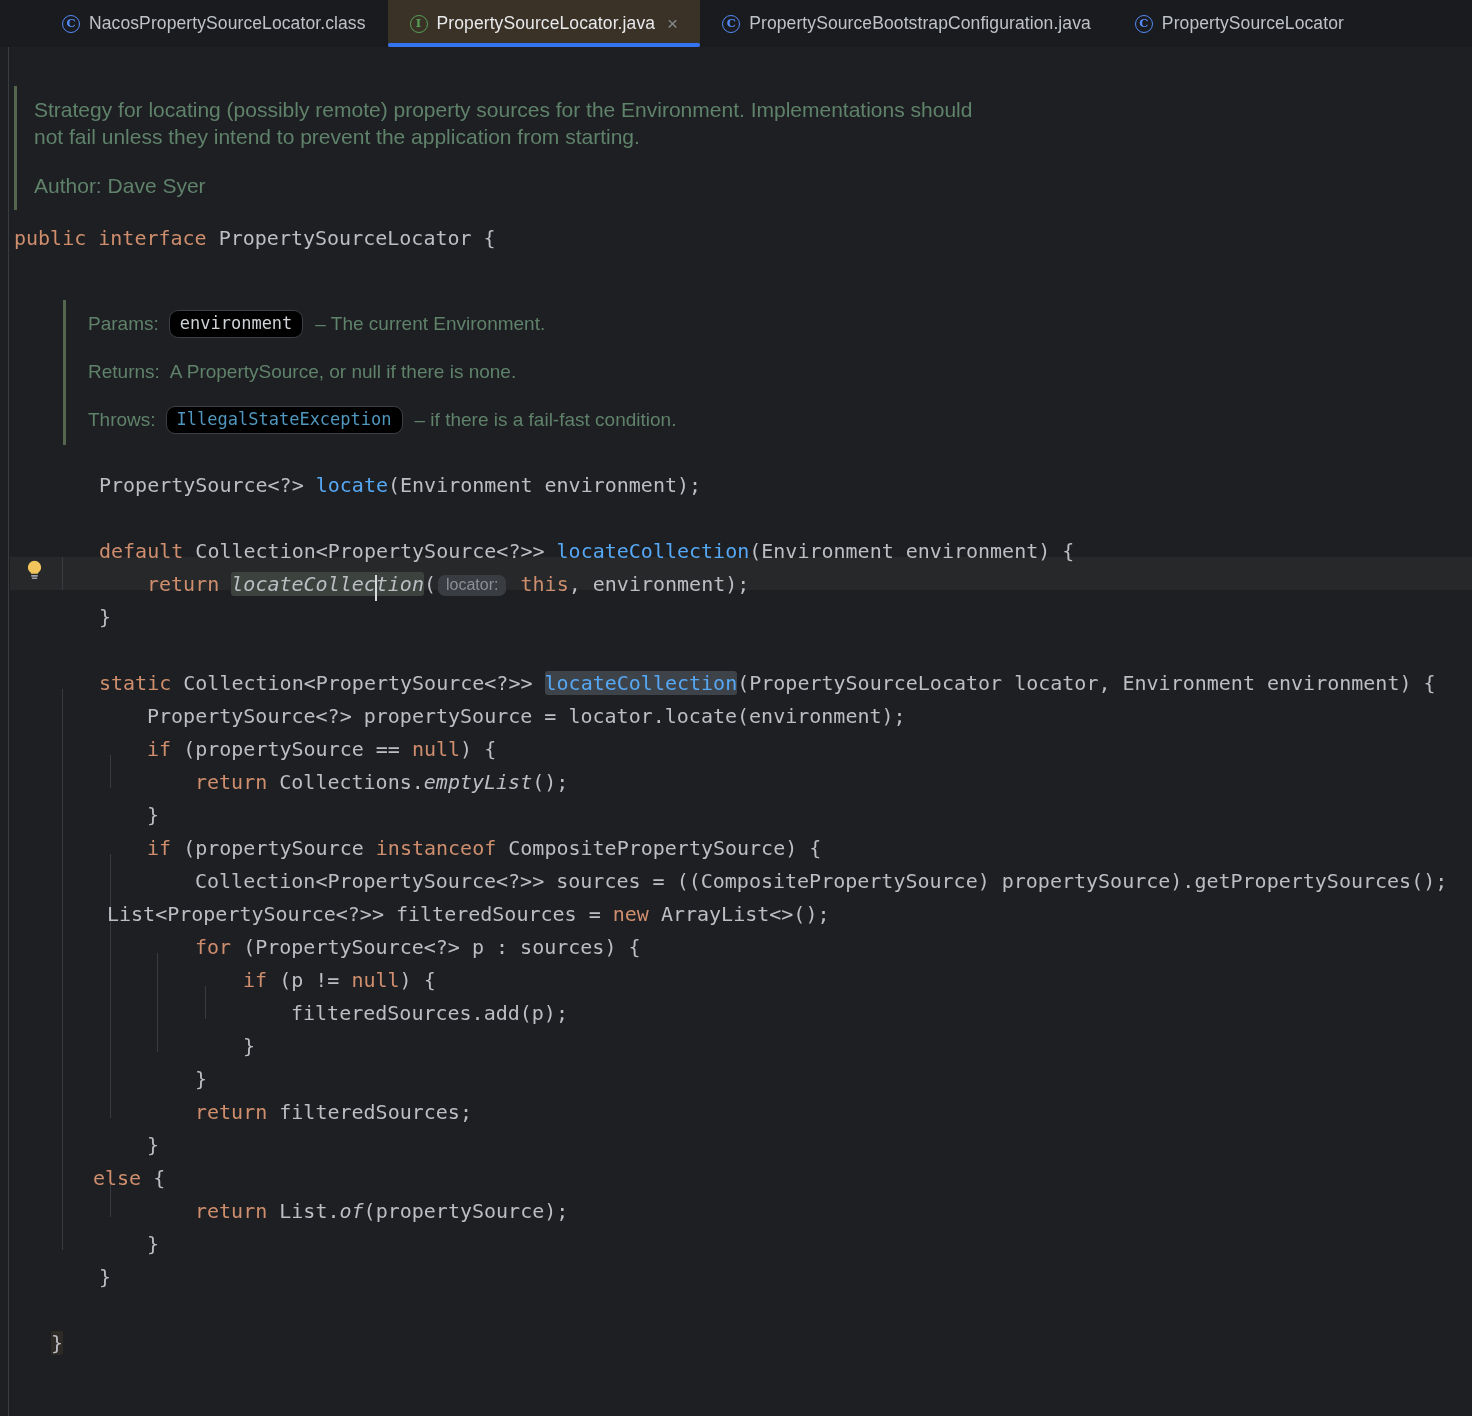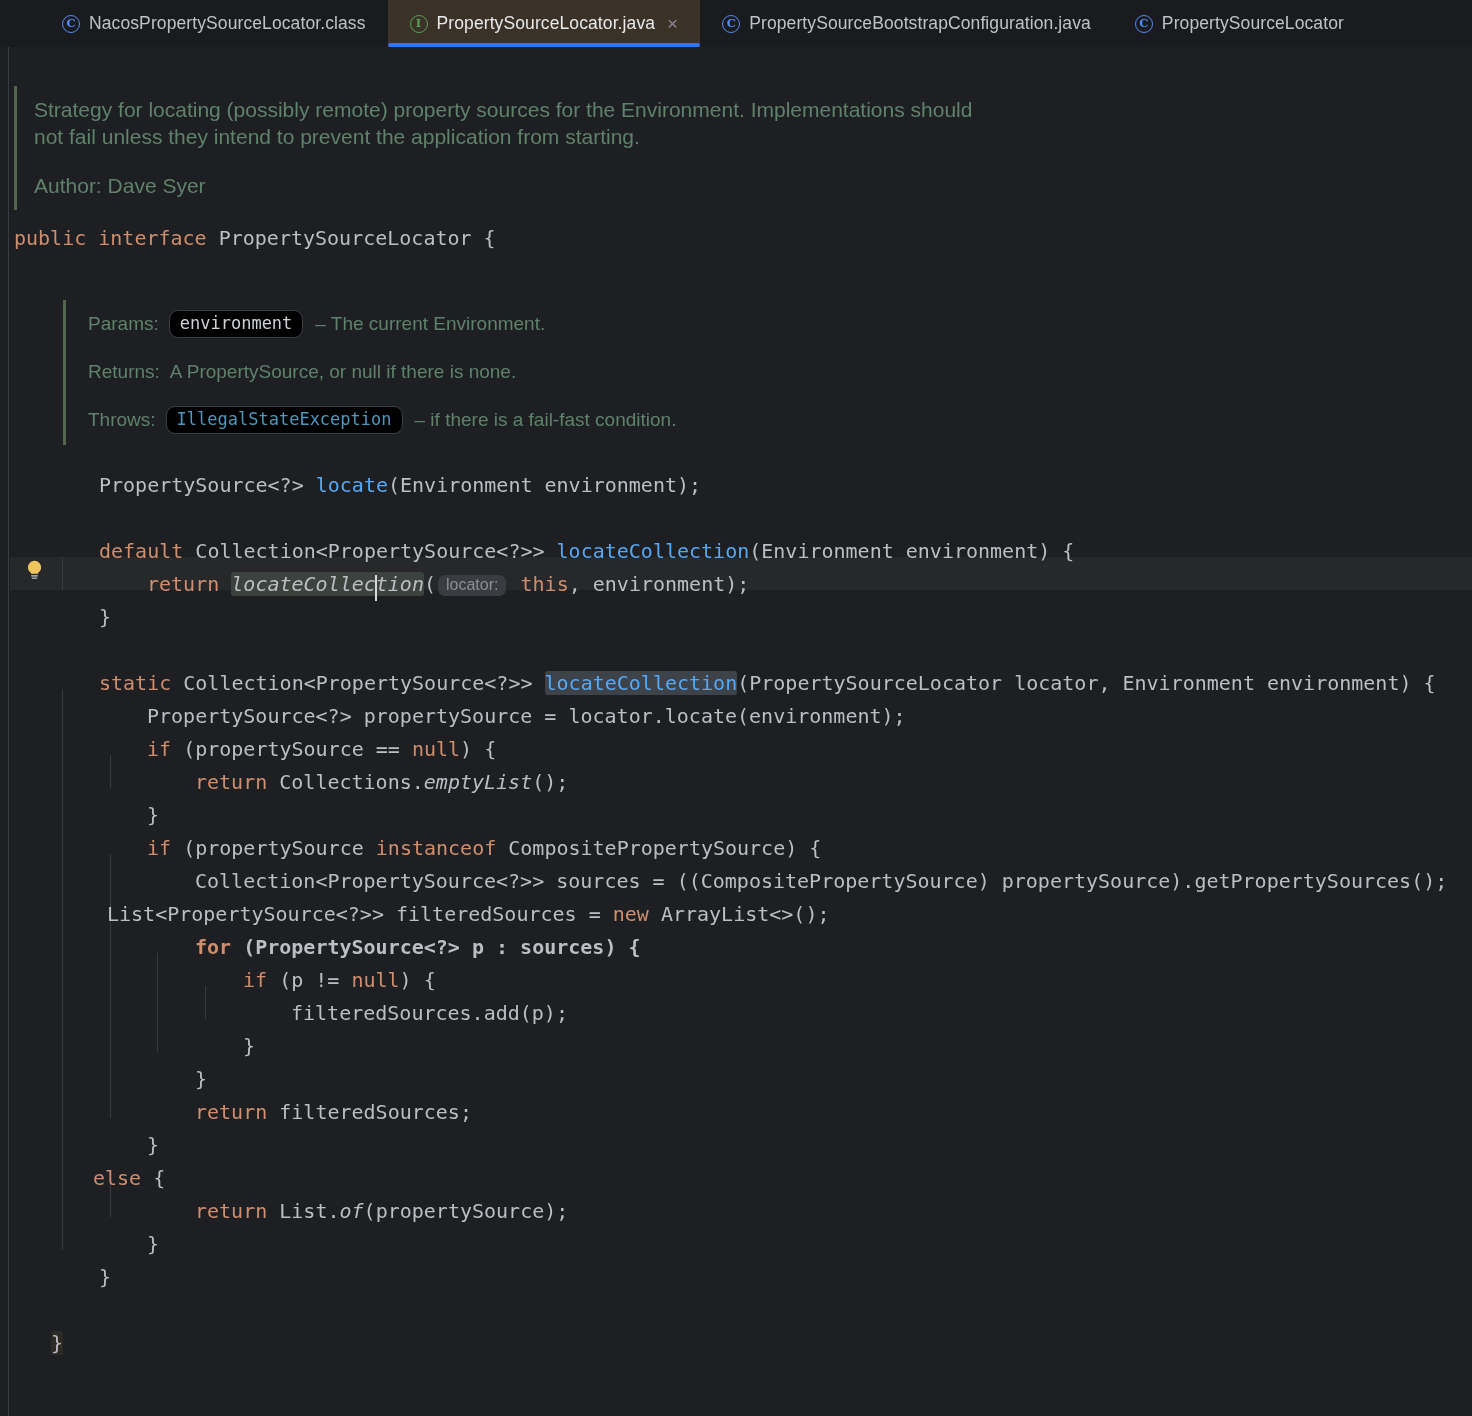--- a/index.html
+++ b/index.html
@@ -146,21 +146,21 @@
       <div class="codeline" style="padding-left: 62px;"><span class="tx">}</span></div>
       <div class="codeline"></div>
       <div class="codeline" style="padding-left: 62px;"><span class="kw">static</span><span class="tx"> Collection&lt;PropertySource&lt;?&gt;&gt; </span><span class="decl box-decl">locateCollection</span><span class="tx">(PropertySourceLocator locator, Environment environment) {</span></div>
       <div class="codeline" style="padding-left: 110px;"><span class="tx">PropertySource&lt;?&gt; propertySource = locator.locate(environment);</span></div>
       <div class="codeline" style="padding-left: 110px;"><span class="kw">if</span><span class="tx"> (propertySource == </span><span class="kw">null</span><span class="tx">) {</span></div>
       <div class="codeline" style="padding-left: 158px;"><span class="kw">return</span><span class="tx"> Collections.</span><span class="tx ital">emptyList</span><span class="tx">();</span></div>
       <div class="codeline" style="padding-left: 110px;"><span class="tx">}</span></div>
       <div class="codeline" style="padding-left: 110px;"><span class="kw">if</span><span class="tx"> (propertySource </span><span class="kw">instanceof</span><span class="tx"> CompositePropertySource) {</span></div>
       <div class="codeline" style="padding-left: 158px;"><span class="tx">Collection&lt;PropertySource&lt;?&gt;&gt; sources = ((CompositePropertySource) propertySource).getPropertySources();</span></div>
       <div class="codeline" style="padding-left: 70px;"><span class="tx">List&lt;PropertySource&lt;?&gt;&gt; filteredSources = </span><span class="kw">new</span><span class="tx"> ArrayList&lt;&gt;();</span></div>
-      <div class="codeline" style="padding-left: 158px; font-weight: bold;"><span class="kw">for</span><span class="tx"> (PropertySource&lt;?&gt; p : sources) {</span></div>
+      <div class="codeline" style="padding-left: 158px;"><span class="kw">for</span><span class="tx"> (PropertySource&lt;?&gt; p : sources) {</span></div>
       <div class="codeline" style="padding-left: 206px;"><span class="kw">if</span><span class="tx"> (p != </span><span class="kw">null</span><span class="tx">) {</span></div>
       <div class="codeline" style="padding-left: 254px;"><span class="tx">filteredSources.add(p);</span></div>
       <div class="codeline" style="padding-left: 206px;"><span class="tx">}</span></div>
       <div class="codeline" style="padding-left: 158px;"><span class="tx">}</span></div>
       <div class="codeline" style="padding-left: 158px;"><span class="kw">return</span><span class="tx"> filteredSources;</span></div>
       <div class="codeline" style="padding-left: 110px;"><span class="tx">}</span></div>
       <div class="codeline" style="padding-left: 56px;"><span class="kw">else</span><span class="tx"> {</span></div>
       <div class="codeline" style="padding-left: 158px;"><span class="kw">return</span><span class="tx"> List.</span><span class="tx ital">of</span><span class="tx">(propertySource);</span></div>
       <div class="codeline" style="padding-left: 110px;"><span class="tx">}</span></div>
       <div class="codeline" style="padding-left: 62px;"><span class="tx">}</span></div>

